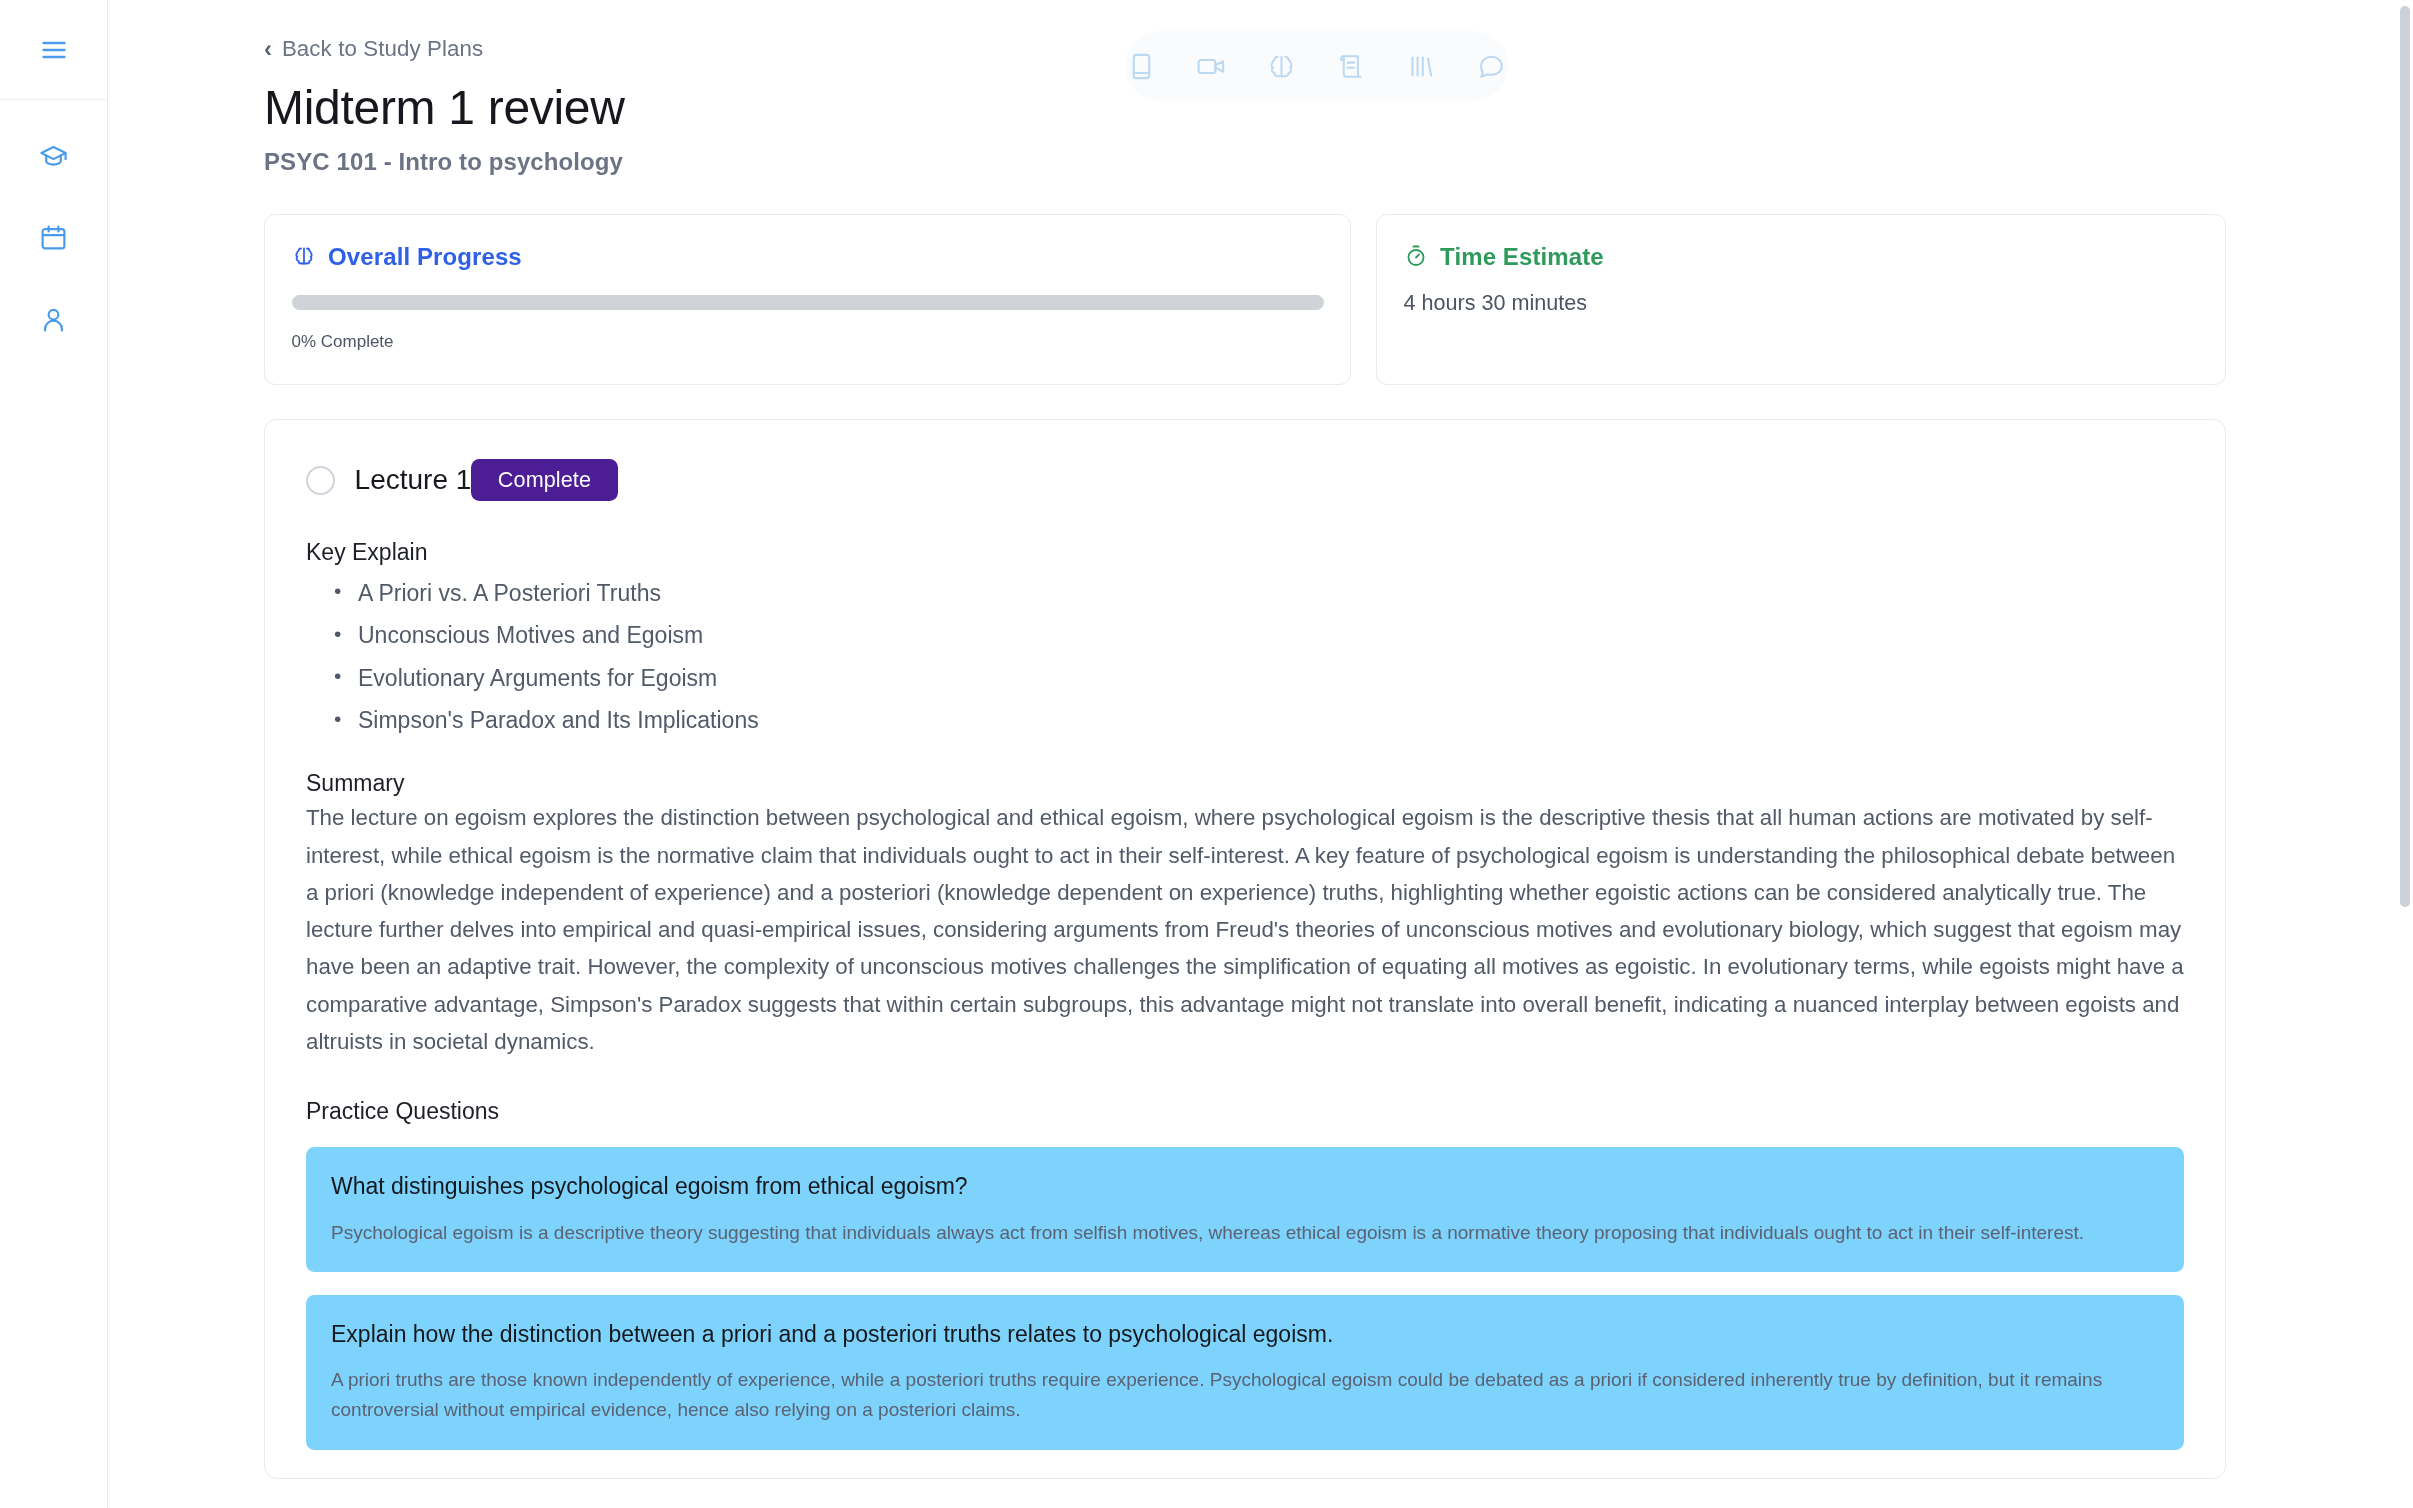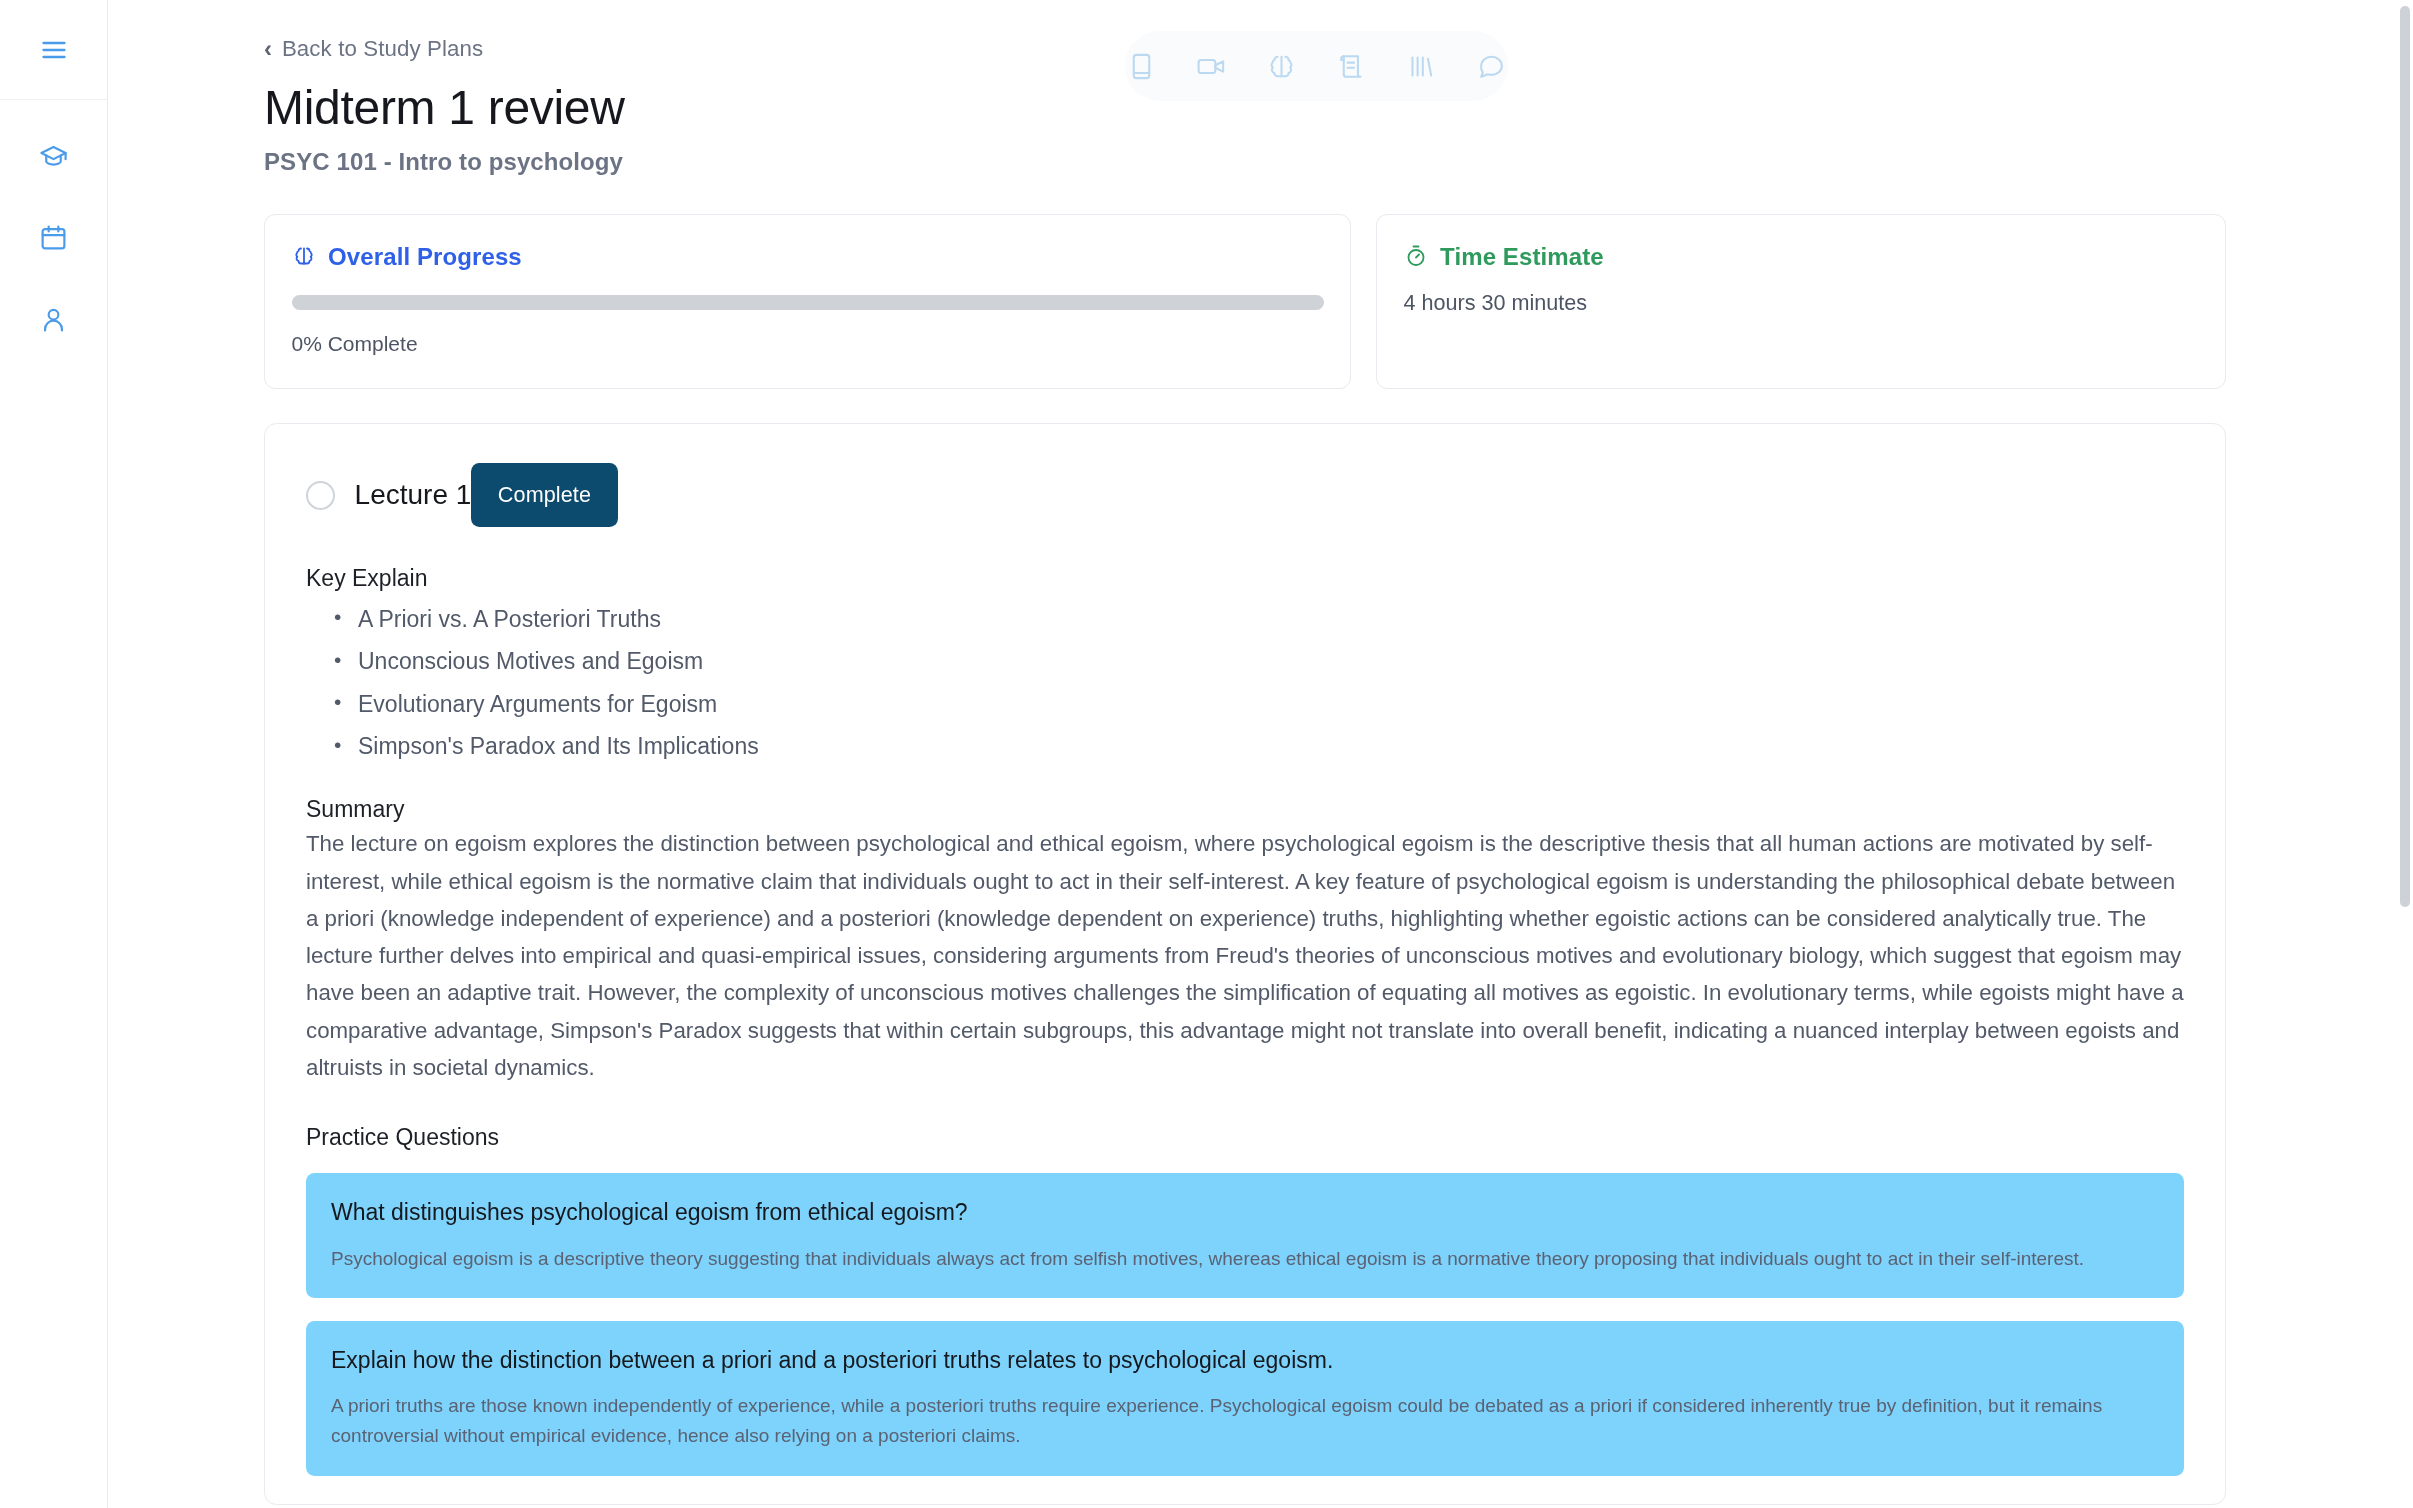--- a/index.html
+++ b/index.html
@@ -76,41 +76,41 @@
   .card-progress { flex: 0 0 1087px; }
   .card-time { flex: 1 1 auto; }
   .card-head { display: flex; align-items: center; gap: 12.6px; }
   .card-title { font-size: 24px; font-weight: 700; letter-spacing: 0.1px; }
   .card-title.blue { color: #2f60e8; }
   .card-title.green { color: #2e9a5c; }
   .progress-track {
     margin-top: 24px; height: 15.4px; border-radius: 7.7px; background: #cfd2d6; width: 100%;
   }
   .progress-fill { height: 100%; border-radius: 7.7px; background: #4a86e8; width: 0%; }
-  .progress-label { margin-top: 22.3px; font-size: 21px; color: #4d5564; }
+  .progress-label { margin-top: 22.3px; font-size: 17px; color: #4d5564; }
   .time-value { margin-top: 19.6px; font-size: 21.6px; color: #4d5564; }
 
   
   .lecture-panel {
     margin: 34px 187px 0 156px;
     border: 1.4px solid #e7eaee; border-radius: 12.6px;
     background: #ffffff;
     padding: 39px 41px 28px 41px;
     min-height: 1034px;
   }
   .lecture-head { display: flex; align-items: center; justify-content: flex-start; }
   .lecture-head-left { display: flex; align-items: center; gap: 19.6px; }
   .check-circle {
     width: 29px; height: 29px; border-radius: 50%;
     border: 2.1px solid #cfd4da; background: #fff; cursor: pointer; flex: 0 0 29px;
   }
   .lecture-title { font-size: 28px; color: #16181d; font-weight: 400; }
   .complete-btn {
-    background: #0c4a6e; color: #ffffff; border: none; border-radius: 8.4px;
-    padding: 0 26.5px; height: 64px; font-size: 21.6px; cursor: pointer;
+    background: #4c1d95; color: #ffffff; border: none; border-radius: 8.4px;
+    padding: 0 26.5px; height: 42px; font-size: 21.6px; cursor: pointer;
     font-family: "Liberation Sans", sans-serif; letter-spacing: 0.1px;
   }
 
   .section-label {
     margin-top: 38px; font-size: 23px; color: #1d2026; font-weight: 400;
   }
   .concept-list { margin-top: 15.4px; padding-left: 28px; list-style: none; }
   .concept-list li {
     position: relative; font-size: 23px; color: #525a69; line-height: 1.0;
     padding: 0 0 0 24px; margin-bottom: 19.6px;

